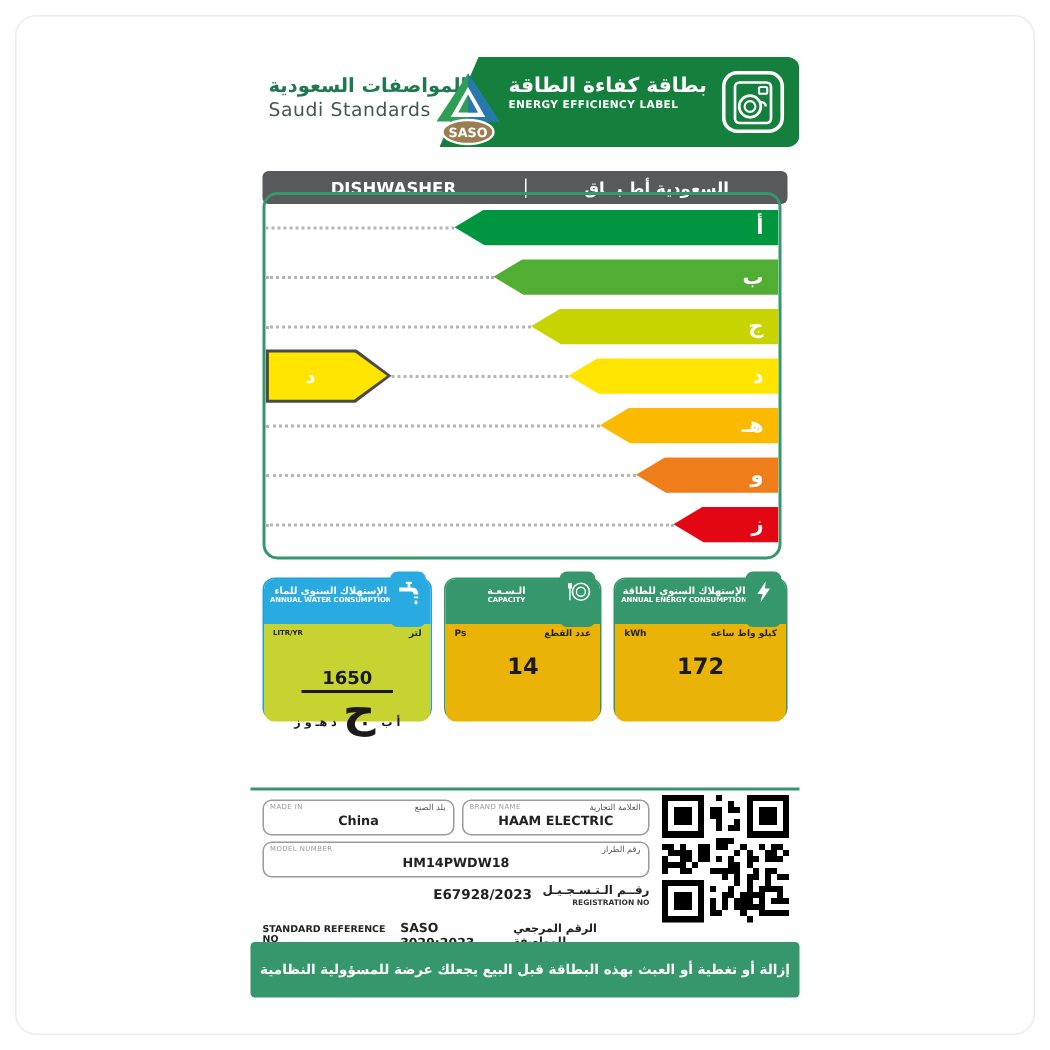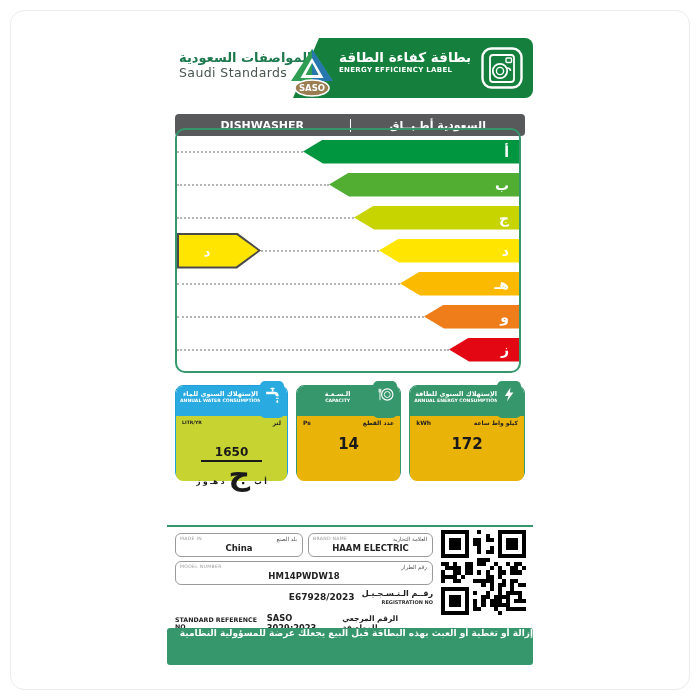--- a/index.html
+++ b/index.html
@@ -83,21 +83,21 @@
   .registration .rlbl .ar{font-size:8px;font-weight:bold;color:#222;}
   .registration .rlbl .en{font-size:5px;font-weight:bold;color:#333;}
   .standard-row{position:absolute;left:8px;top:577px;width:258px;display:flex;justify-content:space-between;align-items:center;}
   .standard-row .sen{font-size:6.3px;font-weight:bold;color:#222;}
   .standard-row .sval{font-size:8.3px;font-weight:bold;color:#222;}
   .standard-row .sar{font-size:7.5px;font-weight:bold;color:#222;}
   .qr{position:absolute;right:7px;top:494px;width:85px;height:85px;}
 
   
   .footer{position:absolute;left:0;top:592px;width:366px;height:37px;border-radius:3px;color:#fff;text-align:center;
-    display:flex;justify-content:flex-end;gap:2px;}
+    display:flex;flex-direction:column;justify-content:center;gap:2px;}
   .footer .ar{font-size:9px;font-weight:bold;}
   .footer .en{font-size:7.2px;font-weight:bold;}
 </style>
 </head>
 <body>
 
 <div class="stage">
   <div class="page-frame"></div>
 
   <div class="label">

